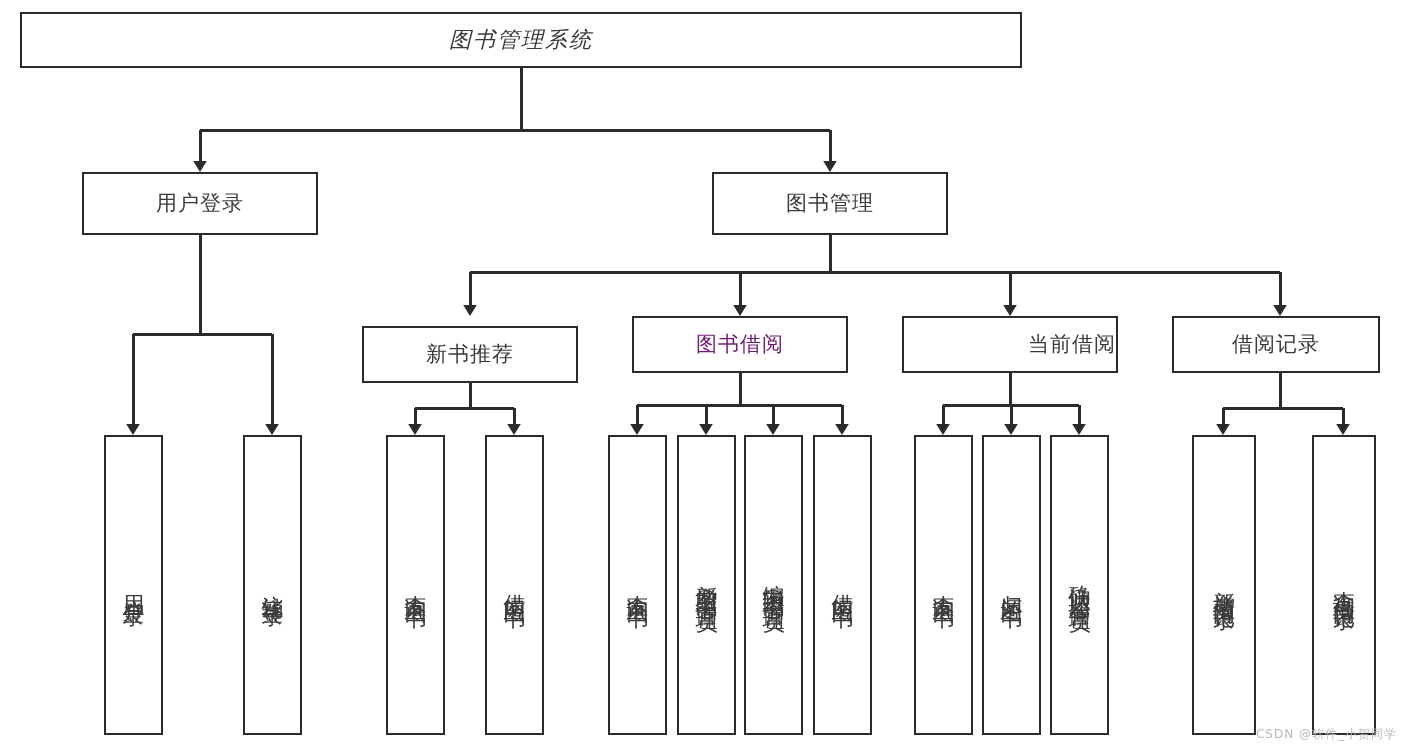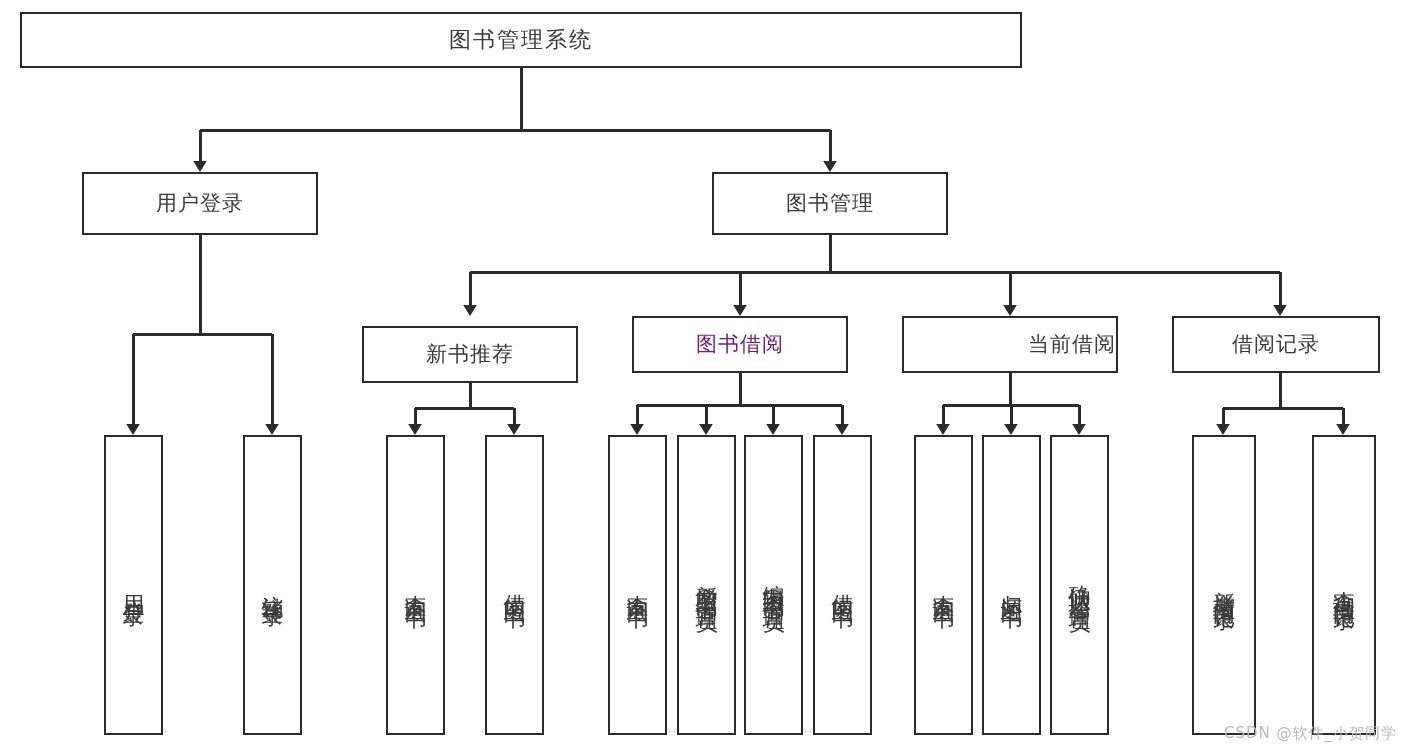--- a/index.html
+++ b/index.html
@@ -36,38 +36,38 @@
     line-height:1.18;
     text-align:center;
     white-space:nowrap;
     user-select:none;
   }
   
   .node.horiz .label{
     font-size:21px;
     letter-spacing:1px;
   }
-  .node.root .label{ font-size:22px; letter-spacing:2px; }
+  .node.root .label{ font-size:22px; letter-spacing:2px;font-style:italic; }
   
   .node.vert{
     padding:6px 0;
   }
   .node.vert .label{
     writing-mode:vertical-rl;
     text-orientation:upright;
     font-size:22px;
     letter-spacing:4px;
     white-space:nowrap;
     max-height:100%;
   }
   .watermark{
     position:absolute;
     right:8px;
     bottom:4px;
-    font-size:15px;
+    font-size:12px;
     color:#b9b9b9;
     letter-spacing:1px;
     z-index:5;
     user-select:none;
     white-space:nowrap;
     margin-left:13px;
   }
 </style>
 </head>
 <body>

